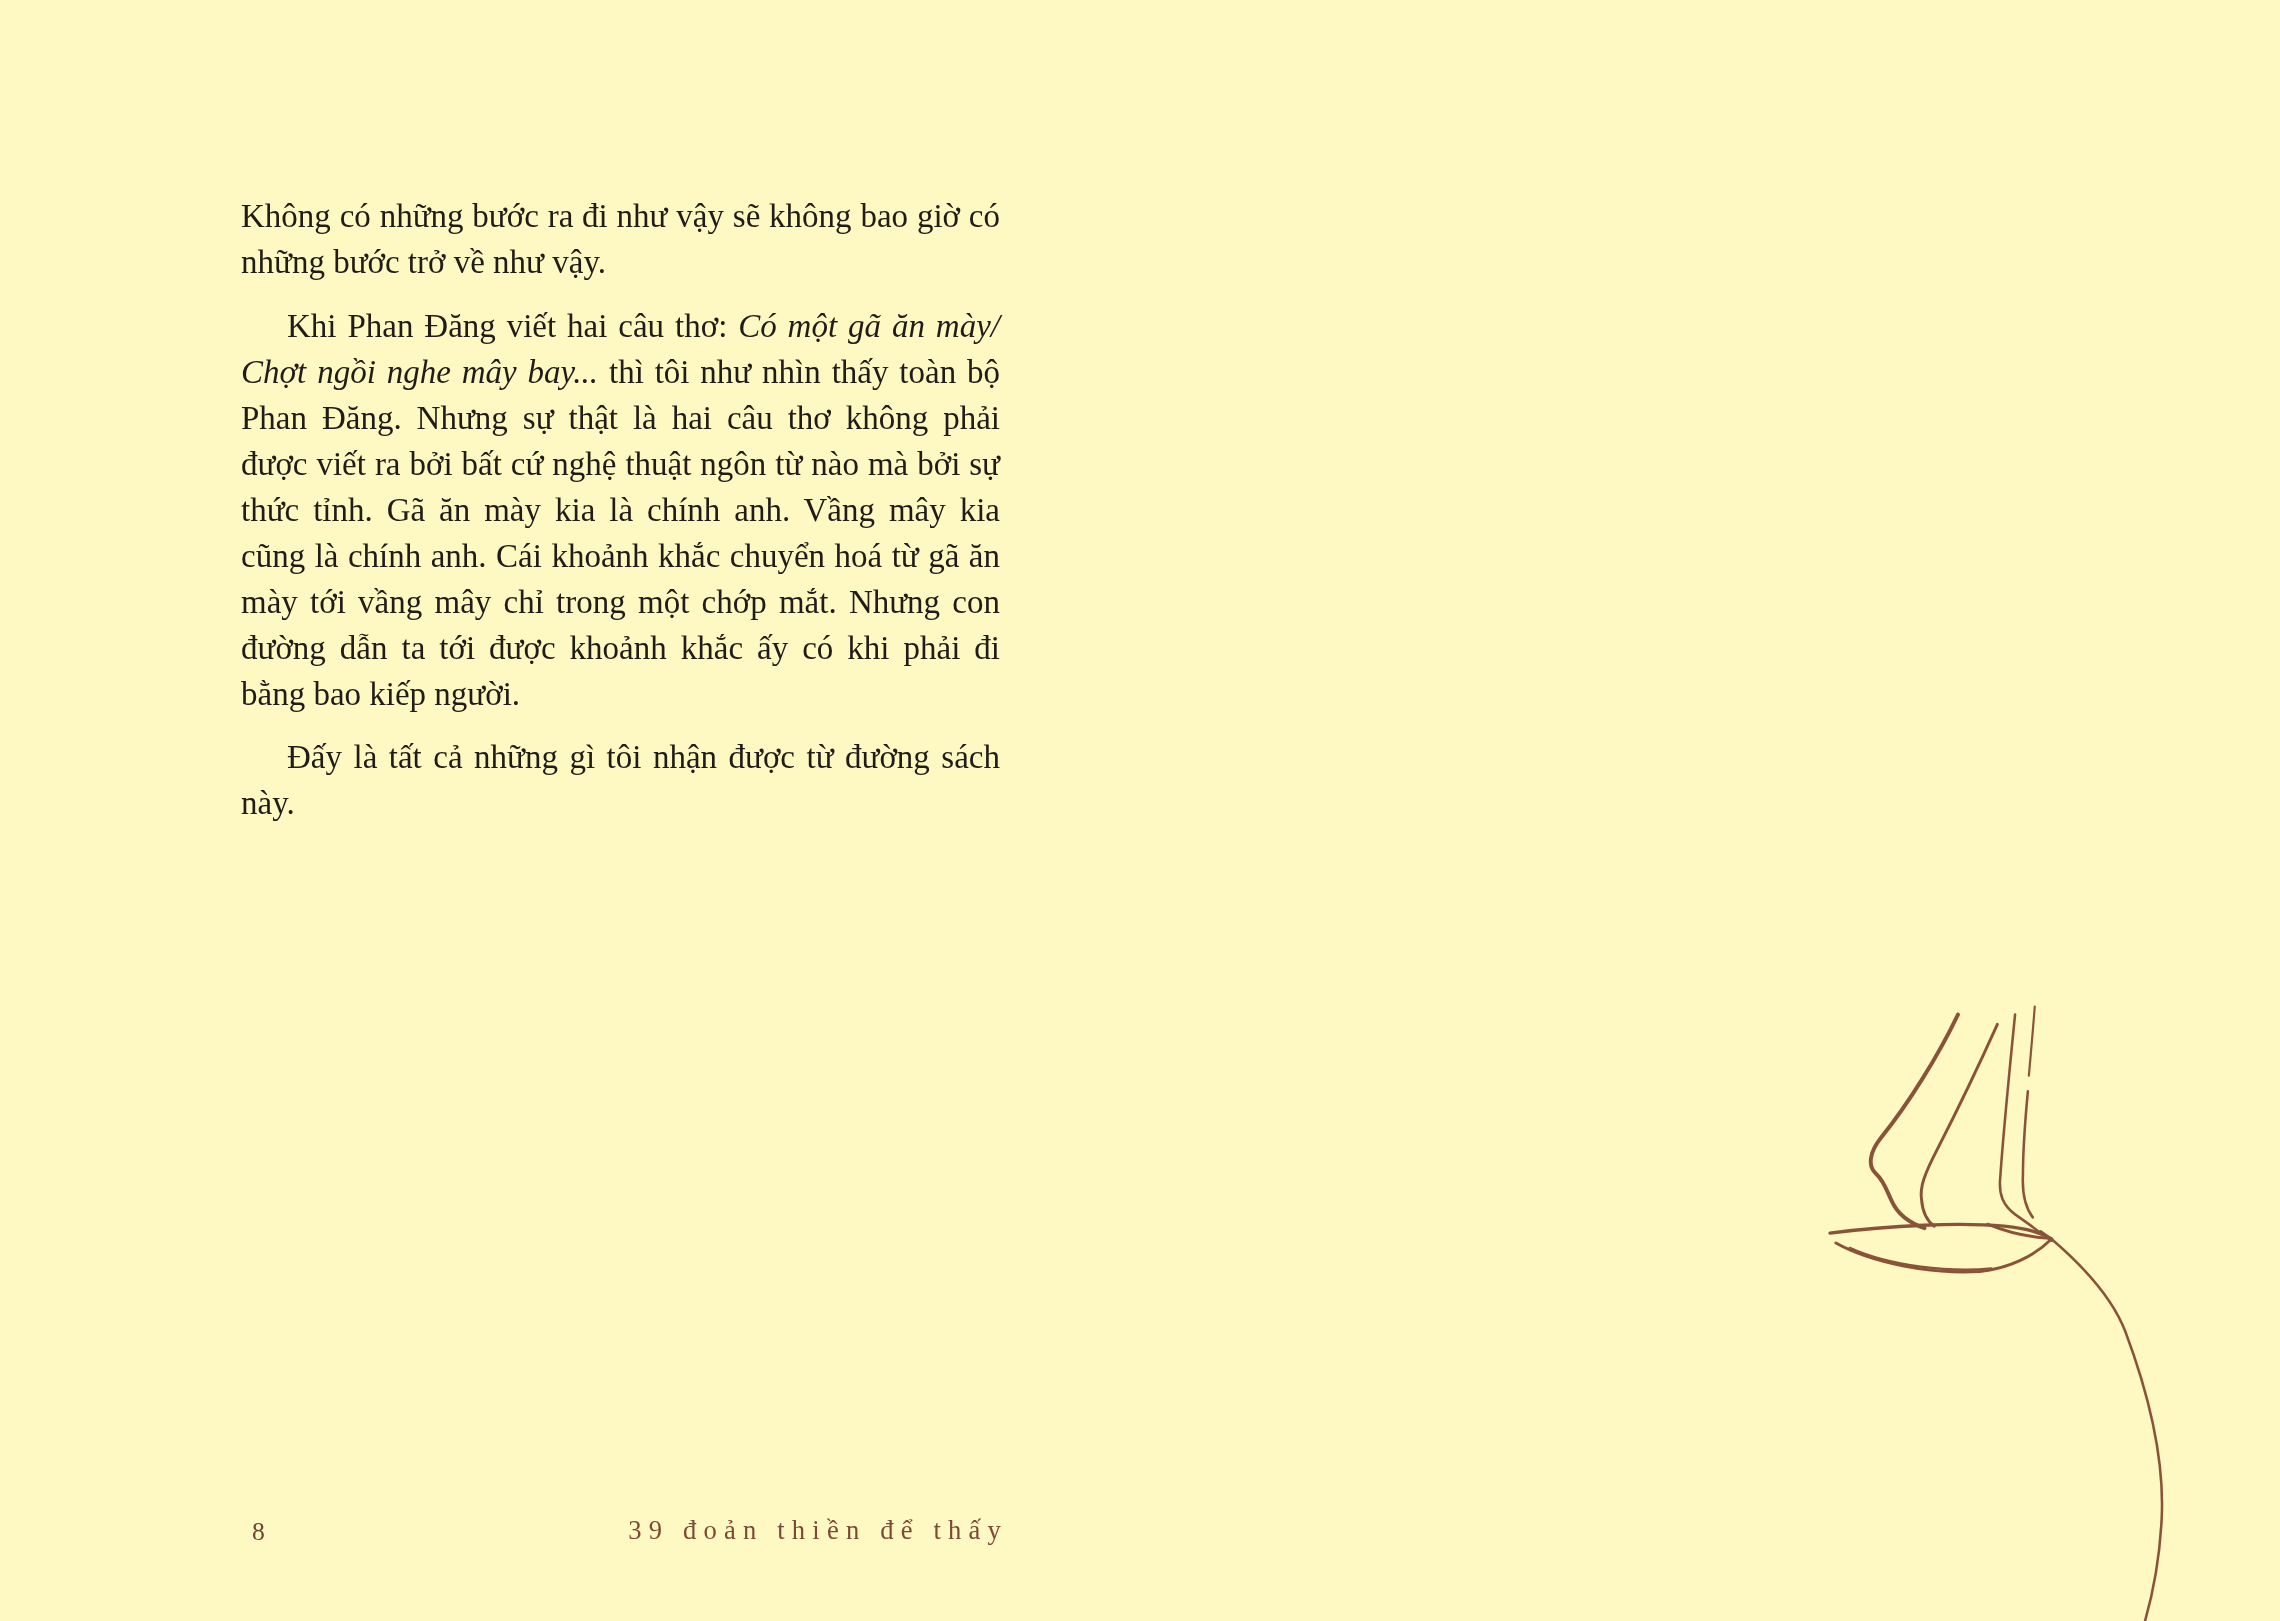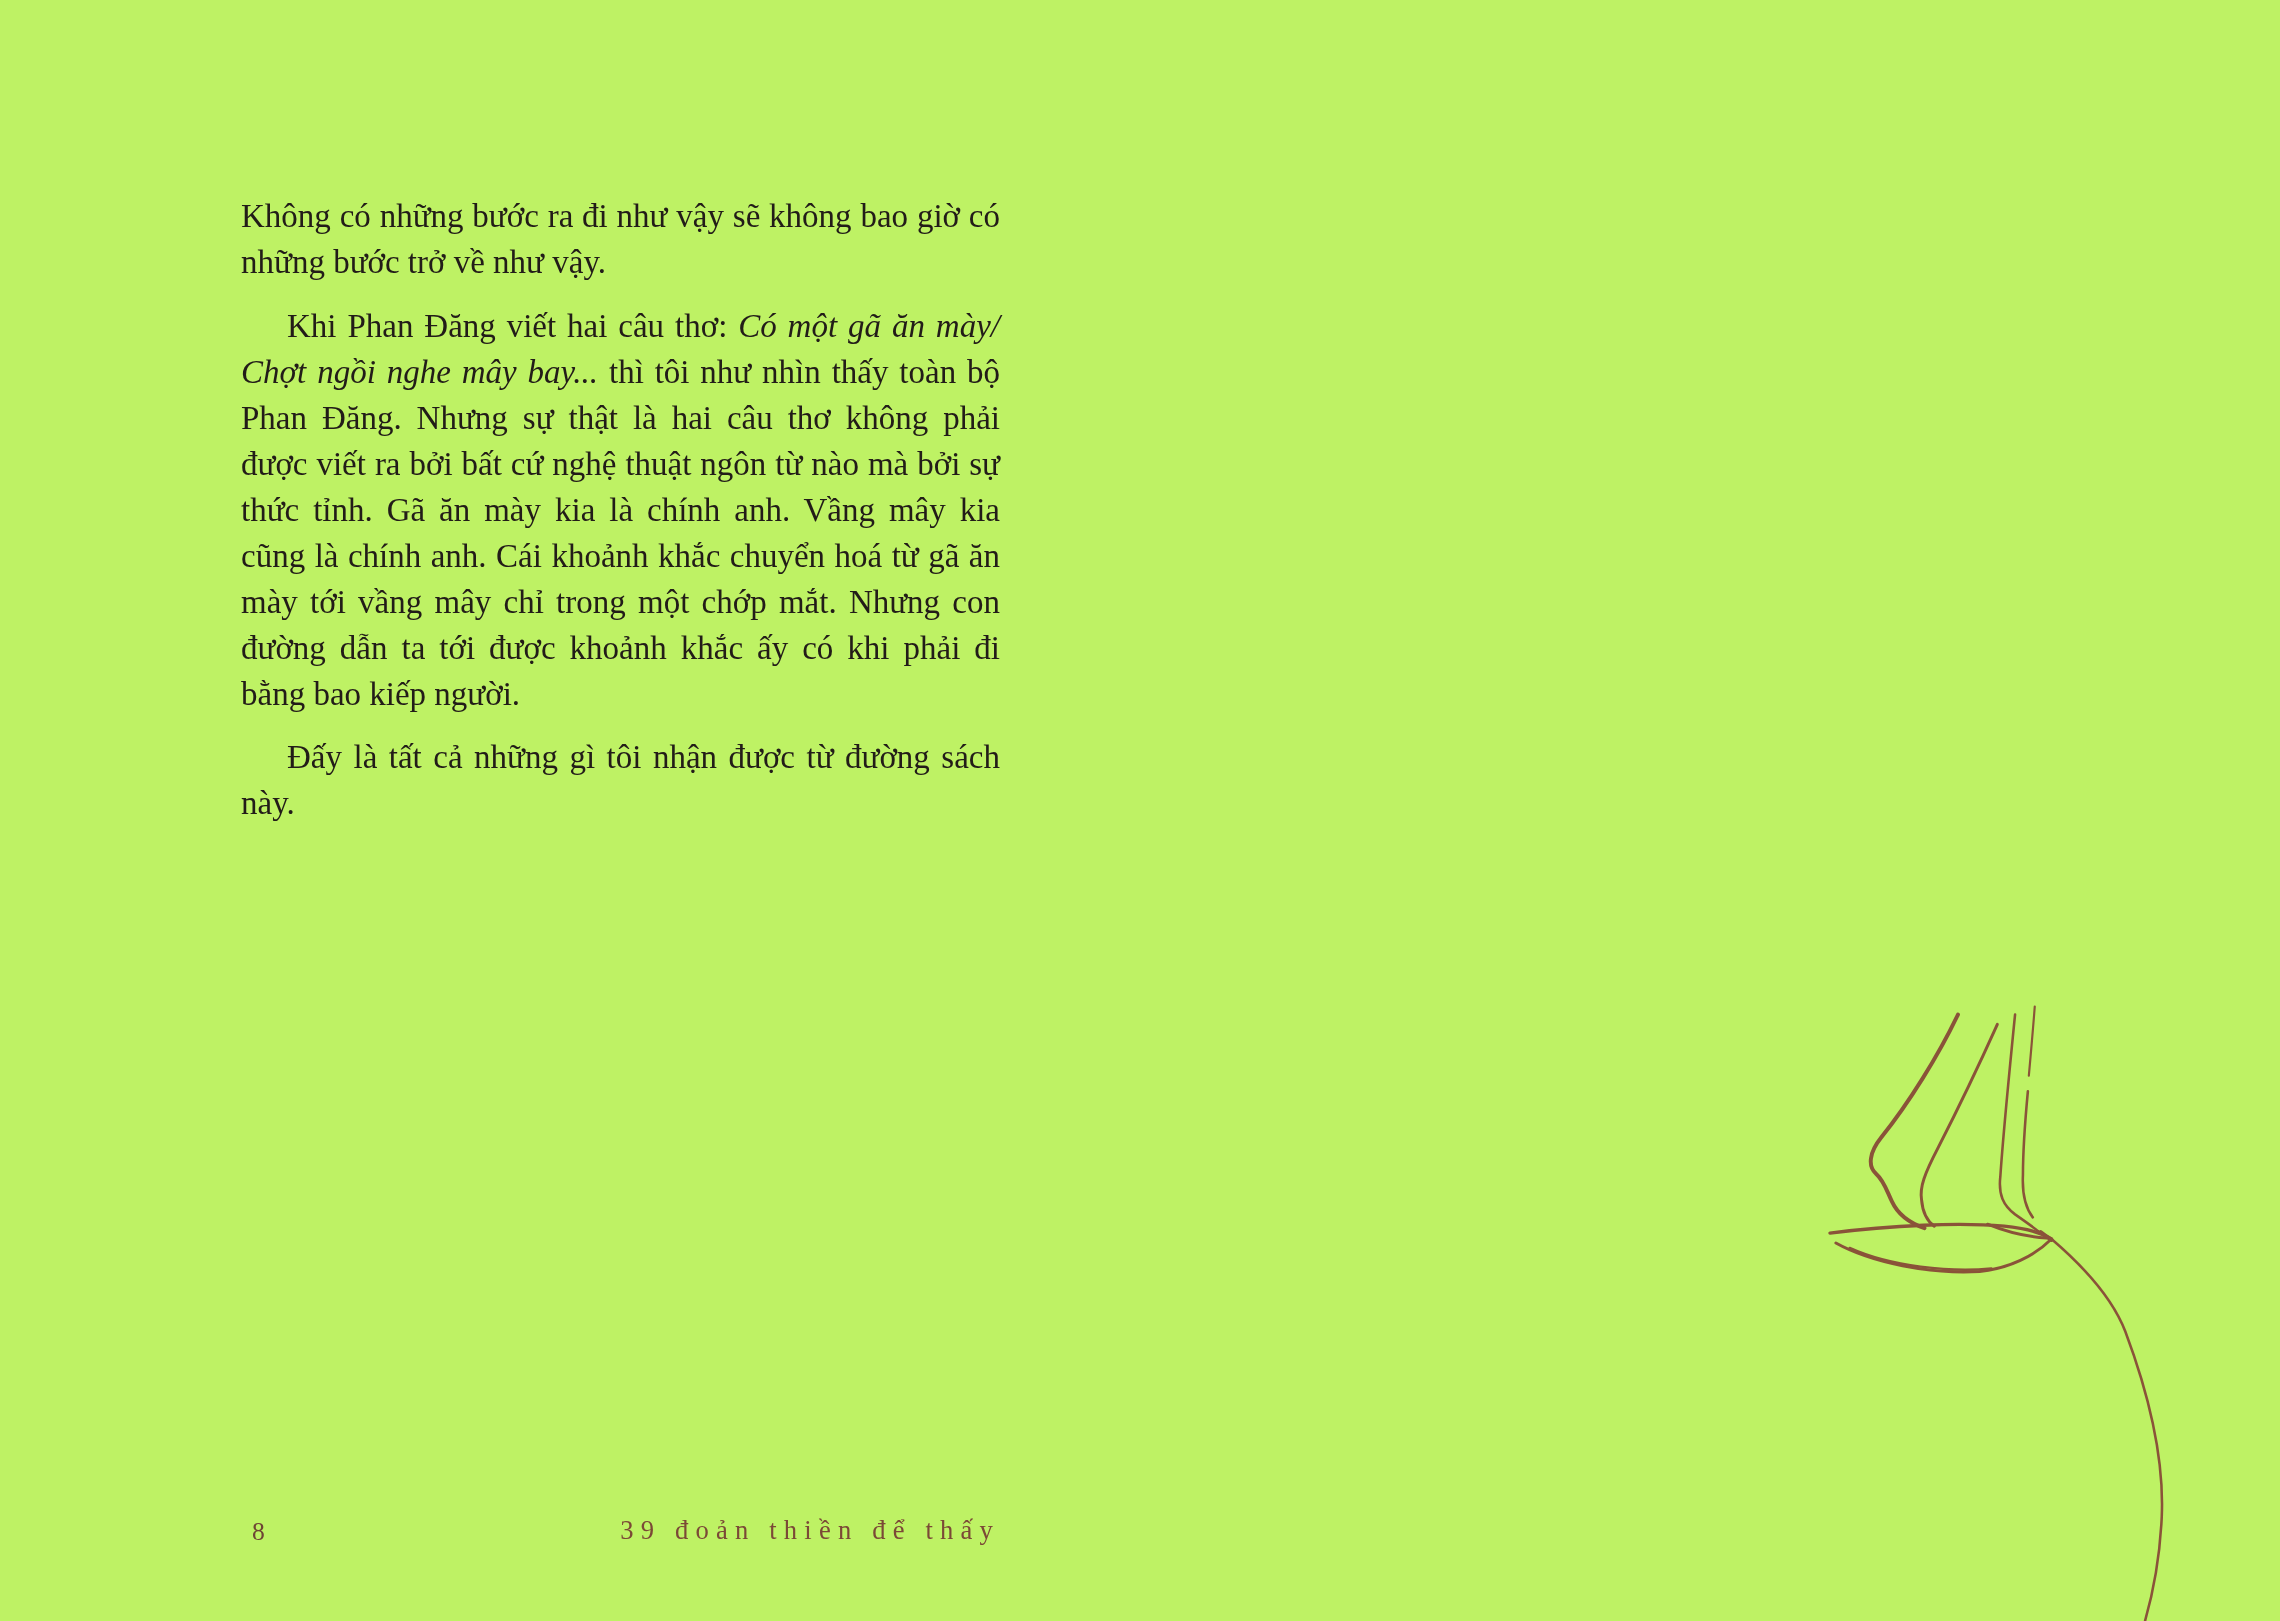--- a/index.html
+++ b/index.html
@@ -1,21 +1,21 @@
 <!DOCTYPE html>
 <html><head>
 <meta charset="utf-8">
 <style>
   * { margin: 0; padding: 0; box-sizing: border-box; }
   html, body { background: #ffffff; }
   .spread {
     position: relative;
     width: 2280px;
     height: 1621px;
-    background: #bef264;
+    background: #fef9c3;
     overflow: hidden;
     font-family: "Liberation Serif", "DejaVu Serif", serif;
     color: #221c18;
   }
   
   .text-block {
     position: absolute;
     left: 241px;
     top: 193px;
     width: 759px;
@@ -49,21 +49,21 @@
   
   .page-num {
     position: absolute;
     left: 252px;
     top: 1517px;
     font-size: 25.6px;
     color: #6e4534;
   }
   .running-title {
     position: absolute;
-    left: 241px;
+    left: 249px;
     top: 1515px;
     width: 759px;
     text-align: right;
     font-size: 26.6px;
     letter-spacing: 0.27em;
     color: #7b4936;
   }
   
   .illustration {
     position: absolute;

